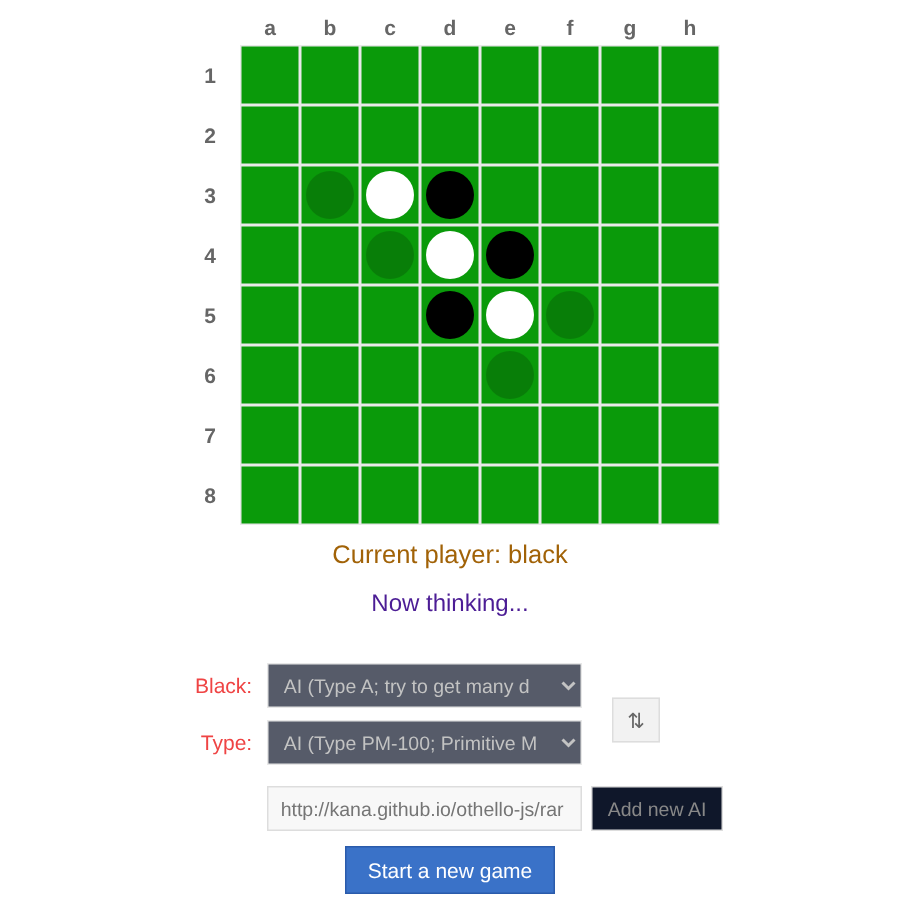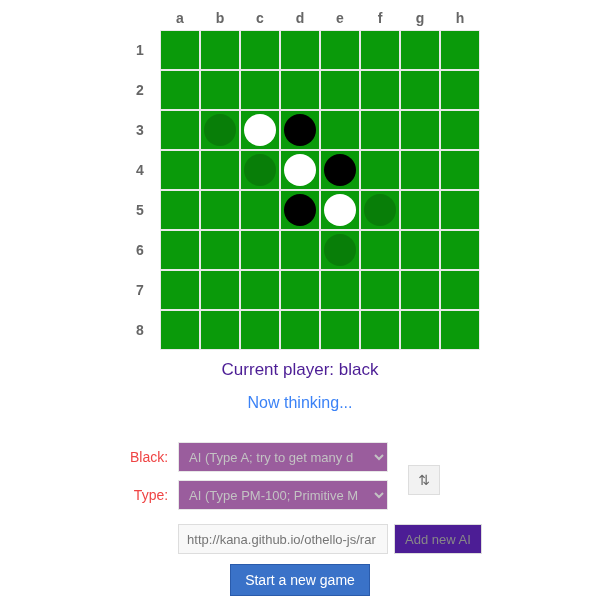--- a/index.html
+++ b/index.html
@@ -57,26 +57,26 @@
     width: 32px;
     height: 32px;
     border-radius: 50%;
   }
   .disc.black { background: #000; }
   .disc.white { background: #fff; }
   .disc.hint  { background: rgba(0,0,0,0.18); }
   .status {
     margin-top: 10px;
     font-size: 17px;
-    color: #4c1d95;
+    color: #a16207;
   }
   .thinking {
     margin-top: 14px;
     font-size: 16px;
-    color: #3b82f6;
+    color: #4c1d95;
   }
   .controls {
     margin-top: 30px;
     display: inline-block;
     text-align: left;
   }
   .ctrl-row {
     display: flex;
     align-items: center;
     margin-bottom: 8px;
@@ -85,21 +85,21 @@
     width: 60px;
     text-align: right;
     padding-right: 10px;
     color: #ef4444;
   }
   select.ai {
     width: 210px;
     height: 30px;
     font-size: 13px;
     color: #888;
-    background: #701a75;
+    background: #0f172a;
     border: 1px solid #ddd;
     padding: 0 6px;
   }
   select.ai:disabled { color: #aaa; }
   .swap {
     width: 32px;
     height: 30px;
     border: 1px solid #ddd;
     background: #f2f2f2;
     color: #666;
@@ -118,21 +118,21 @@
     border: 1px solid #ddd;
     background: #f8f8f8;
     color: #bbb;
     padding: 4px 8px;
     font-size: 13px;
   }
   button.addai {
     height: 30px;
     margin-left: 6px;
     border: 1px solid #ddd;
-    background: #4c1d95;
+    background: #0f172a;
     color: #888;
     padding: 0 10px;
     font-size: 13px;
   }
   .repeat {
     text-align: center;
     margin-top: 14px;
     color: #555;
   }
   .repeat input { margin-right: 4px; vertical-align: middle; }

